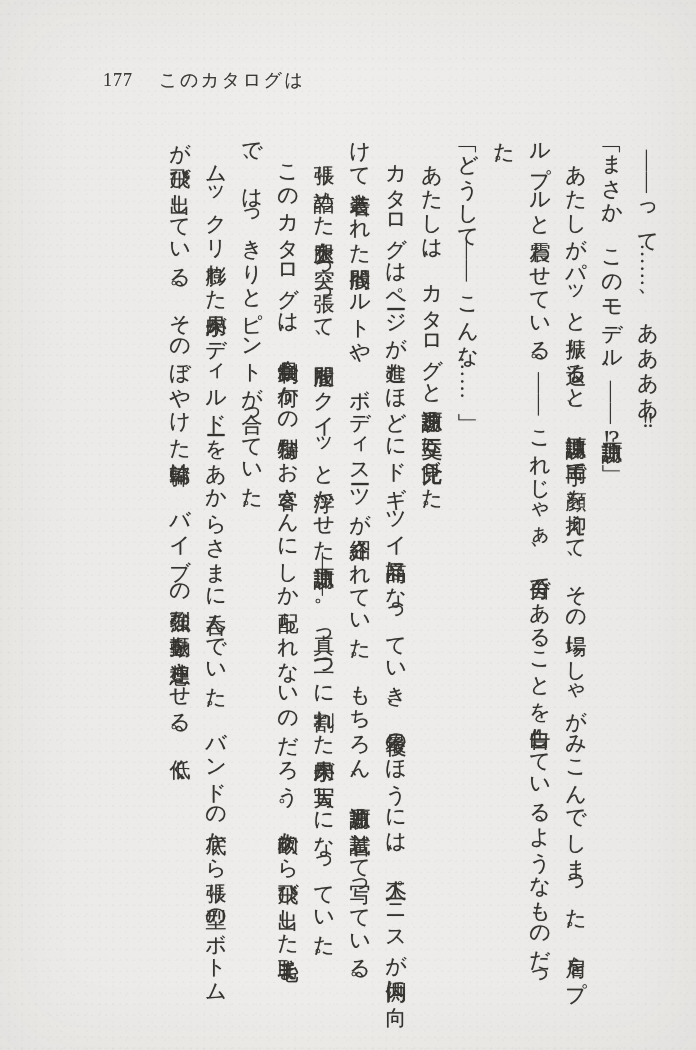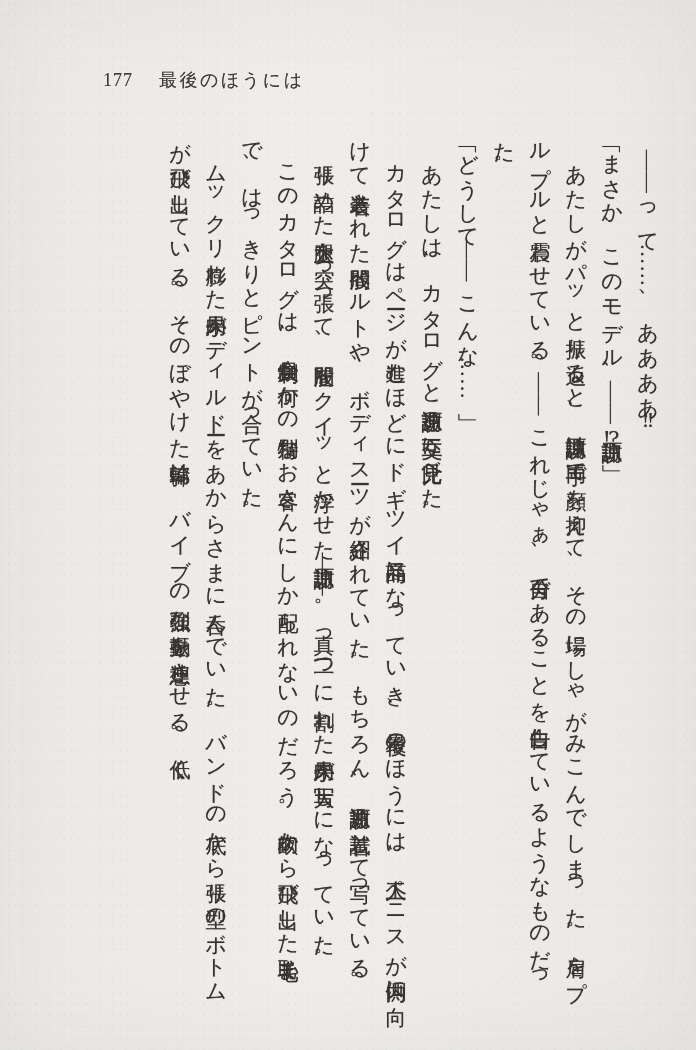--- a/index.html
+++ b/index.html
@@ -60,21 +60,21 @@
     padding: 0;
   }
   .indent-full { text-indent: 21.75px; }
   .indent-half { text-indent: 11px; }
 </style>
 </head>
 <body>
 
 <div class="page">
   <div class="running-head">
-    <span class="pagenum">177</span><span class="chapter">最後のほうには</span>
+    <span class="pagenum">177</span><span class="chapter">このカタログは</span>
   </div>
 
   <div class="body-text">
 
   <p class="indent-full">――って……、ああああ‼</p>
       <p class="indent-half">「まさか、このモデル、――諏訪原⁉」</p>
       <p class="indent-full">あたしがパッと振り返ると、諏訪原は両手で顔を抑えて、その場にしゃがみこんでしまった。肩をプルプルと震わせている。――これじゃぁ、自分であることを告白しているようなものだった。</p>
       <p class="indent-half">「どうして――こんな……」</p>
       <p class="indent-full">あたしは、カタログと諏訪原を交互に見比べた。</p>
       <p class="indent-full">カタログはページが進むほどにドギツイ商品になっていき、最後のほうには、人工ペニスが内側に向けて装着された股間ベルトや、ボディスーツが紹介されていた。もちろん、諏訪原も試着して写っている。</p>

